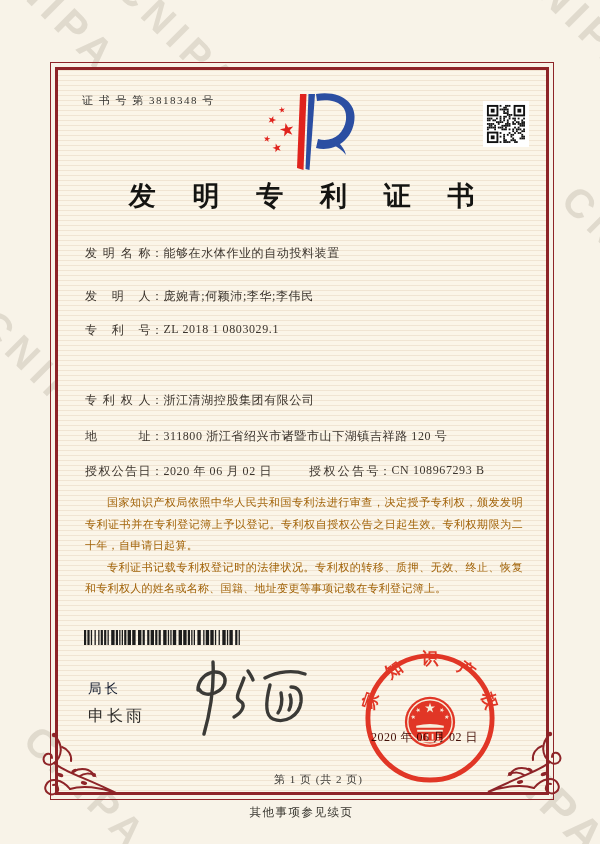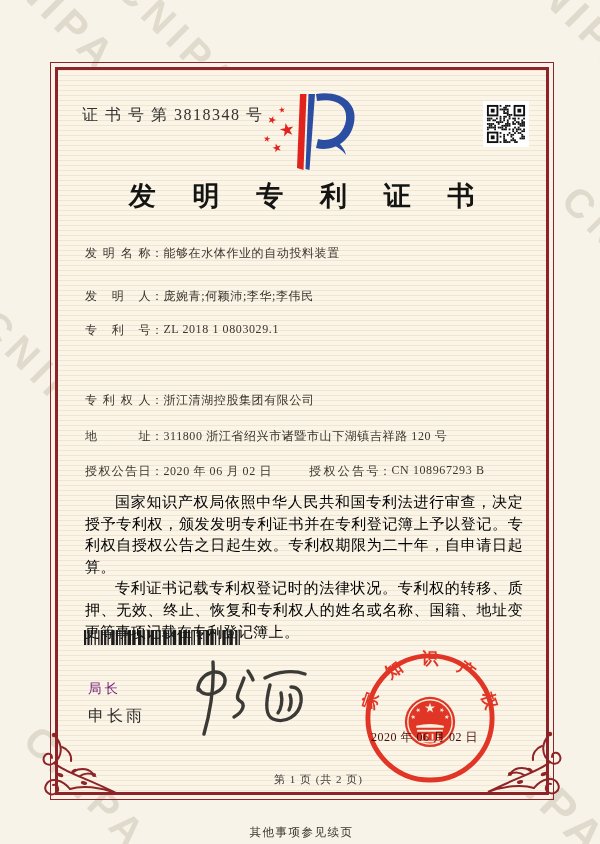--- a/index.html
+++ b/index.html
@@ -37,22 +37,22 @@
         rgba(0,0,0,0) 1px, rgba(0,0,0,0) 5px),
       #fbf5e8;
   }
   .frame::before {
     content:""; position:absolute; inset:-8px;
     border:1.5px solid #8e2428;
   }
 
   
   .cert-no {
-    position:absolute; left:82px; top:105px;
-    font-size:16px; letter-spacing:1.5px; color:#33322f;text-align:center;
+    position:absolute; left:82px; top:93px;
+    font-size:11px; letter-spacing:1.5px; color:#33322f;text-align:center;
   }
   .logo { position:absolute; left:260px; top:90px; width:102px; height:84px; }
   .qr {
     position:absolute; left:483px; top:101px; width:46px; height:46px;
     background:#fff; padding:3px;
   }
   .title {
     position:absolute; left:49px; top:178px; width:505px;
     text-align:center; font-size:27px; font-weight:700;
     letter-spacing:15px; text-indent:15px; color:#141412;
@@ -69,48 +69,48 @@
     text-align:justify; text-align-last:justify;
     vertical-align:top;
   }
   .fcolon { display:inline-block; vertical-align:top; }
   .fval { display:inline-block; vertical-align:top; letter-spacing:.6px; }
   .fgroup2 { position:absolute; left:224px; top:0; }
 
   
   .body-text {
     position:absolute; left:85px; top:492px; width:438px;
-    font-size:15px; line-height:21.6px; color:#000000;
+    font-size:11px; line-height:21.6px; color:#a16207;
     text-align:justify; letter-spacing:.3px;
   }
   .body-text p { text-indent:2em; }
 
   
   .barcode { position:absolute; left:84px; top:630px; width:157px; height:15px; }
 
   
-  .sign-title { position:absolute; left:88px; top:680px; font-size:13.5px; letter-spacing:3px; color:#701a75; }
+  .sign-title { position:absolute; left:88px; top:680px; font-size:13.5px; letter-spacing:3px; color:#0f172a; }
   .sign-name  { position:absolute; left:88px; top:706px; font-size:16px; letter-spacing:3px; color:#2f2d2a; }
   .signature  { position:absolute; left:168px; top:654px; width:158px; height:94px; }
 
   
   .seal { position:absolute; left:361px; top:647px; width:138px; height:138px; opacity:.96; }
   .seal-date {
     position:absolute; left:371px; top:729px; width:128px;
     font-size:12px; color:#47120a; letter-spacing:.5px; font-weight:500;
     mix-blend-mode:multiply;
   }
 
   
   .page-num {
     position:absolute; left:66px; top:772px; width:505px;
     text-align:center; font-size:11px; letter-spacing:1px; color:#3c3a36;
   }
   .cont-note {
-    position:absolute; left:49px; top:825px; width:505px;
+    position:absolute; left:49px; top:805px; width:505px;
     text-align:center; font-size:11.5px; letter-spacing:1.5px; color:#38362f;
   }
 
   .flourish { position:absolute; pointer-events:none; }
   .flourish.bl { left:40px; top:731px; width:80px; height:68px; }
   .flourish.br { left:484px; top:724px; width:80px; height:80px; transform:scaleX(-1); }
 </style>
 </head>
 <body>
 

